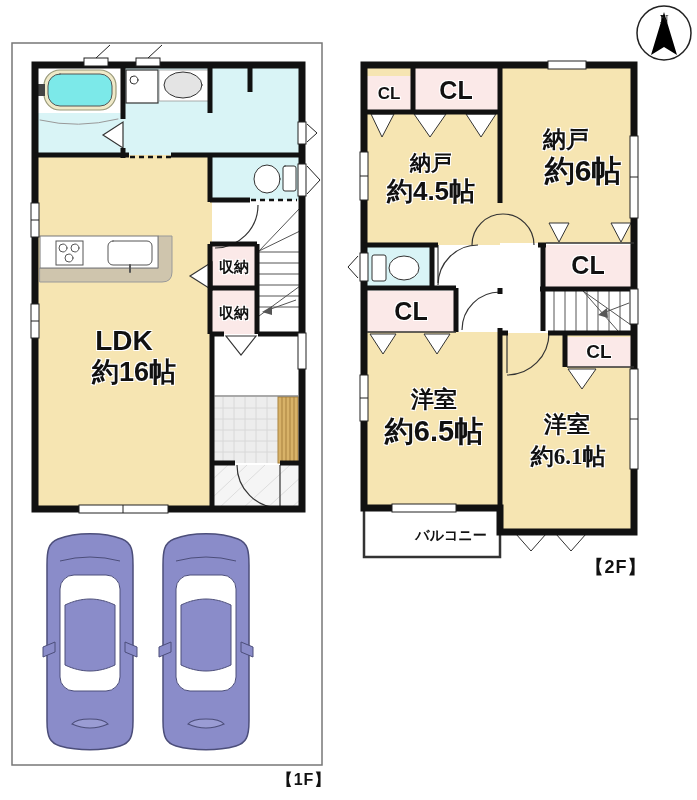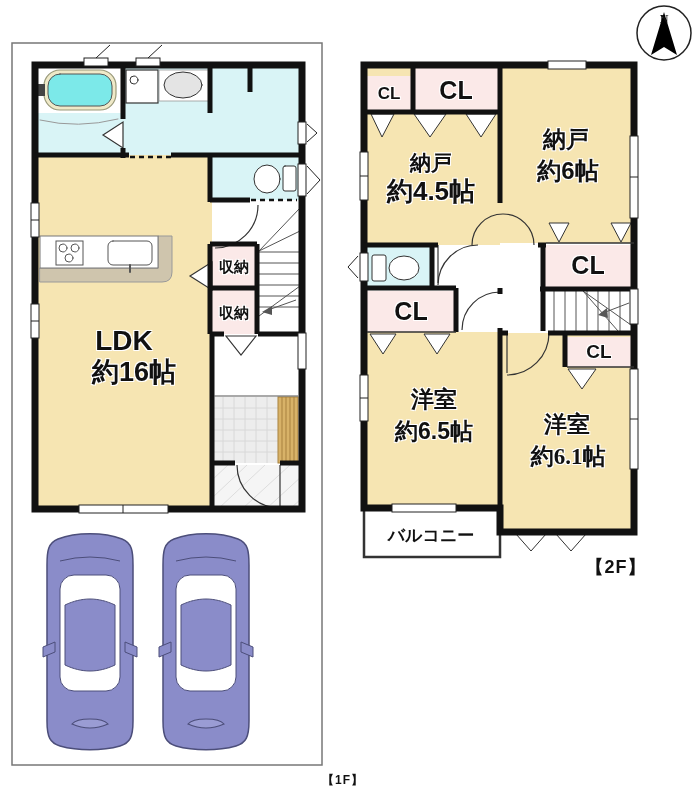--- a/index.html
+++ b/index.html
@@ -219,31 +219,31 @@
   <g>
     <circle cx="664" cy="33" r="27" fill="#ffffff" stroke="#222" stroke-width="1.5"></circle>
     <polygon points="664,12 677,55 664,47 651,55" fill="#000000"></polygon>
   </g>
 </svg>
 
 <div class="lbl" style="left:124px;top:341px;font-size:28px;">LDK</div>
 <div class="lbl" style="left:124px;top:372px;font-size:27px;padding-left:20px;">約16帖</div>
 <div class="lbl" style="left:234px;top:266px;font-size:15px;">収納</div>
 <div class="lbl" style="left:234px;top:312px;font-size:15px;">収納</div>
-<div class="lbl floor-tag" style="left:304px;top:780px;font-size:12px;margin-left:39px;">【1F】</div>
+<div class="lbl floor-tag" style="left:304px;top:780px;font-size:16px;">【1F】</div>
 
 <div class="lbl" style="left:389px;top:93px;font-size:17px;">CL</div>
 <div class="lbl" style="left:456px;top:90px;font-size:25px;">CL</div>
 <div class="lbl" style="left:431px;top:162px;font-size:21px;">納戸</div>
 <div class="lbl" style="left:431px;top:191px;font-size:26px;">約4.5帖</div>
 <div class="lbl" style="left:566px;top:139px;font-size:23px;">納戸</div>
-<div class="lbl" style="left:568px;top:171px;font-size:24px;">約6帖</div>
+<div class="lbl" style="left:583px;top:171px;font-size:30px;">約6帖</div>
 <div class="lbl" style="left:588px;top:265px;font-size:25px;">CL</div>
 <div class="lbl" style="left:599px;top:351px;font-size:19px;">CL</div>
 <div class="lbl" style="left:411px;top:311px;font-size:25px;">CL</div>
 <div class="lbl" style="left:434px;top:399px;font-size:23px;">洋室</div>
-<div class="lbl" style="left:434px;top:431px;font-size:23px;">約6.5帖</div>
+<div class="lbl" style="left:434px;top:431px;font-size:29px;">約6.5帖</div>
 <div class="lbl" style="left:567px;top:424px;font-size:23px;">洋室</div>
 <div class="lbl" style="left:568px;top:456px;font-size:23px;font-family:Liberation Serif, serif;">約6.1帖</div>
-<div class="lbl" style="left:431px;top:535px;font-size:17px;">バルコニー</div>
+<div class="lbl" style="left:451px;top:535px;font-size:14px;">バルコニー</div>
 <div class="lbl floor-tag" style="left:616px;top:567px;font-size:18px;">【2F】</div>
 <div class="lbl" style="left:664px;top:19px;font-size:12px;font-family:'Liberation Serif','DejaVu Serif',serif;text-shadow:none;">N</div>
 </div>
 
 </body></html>

